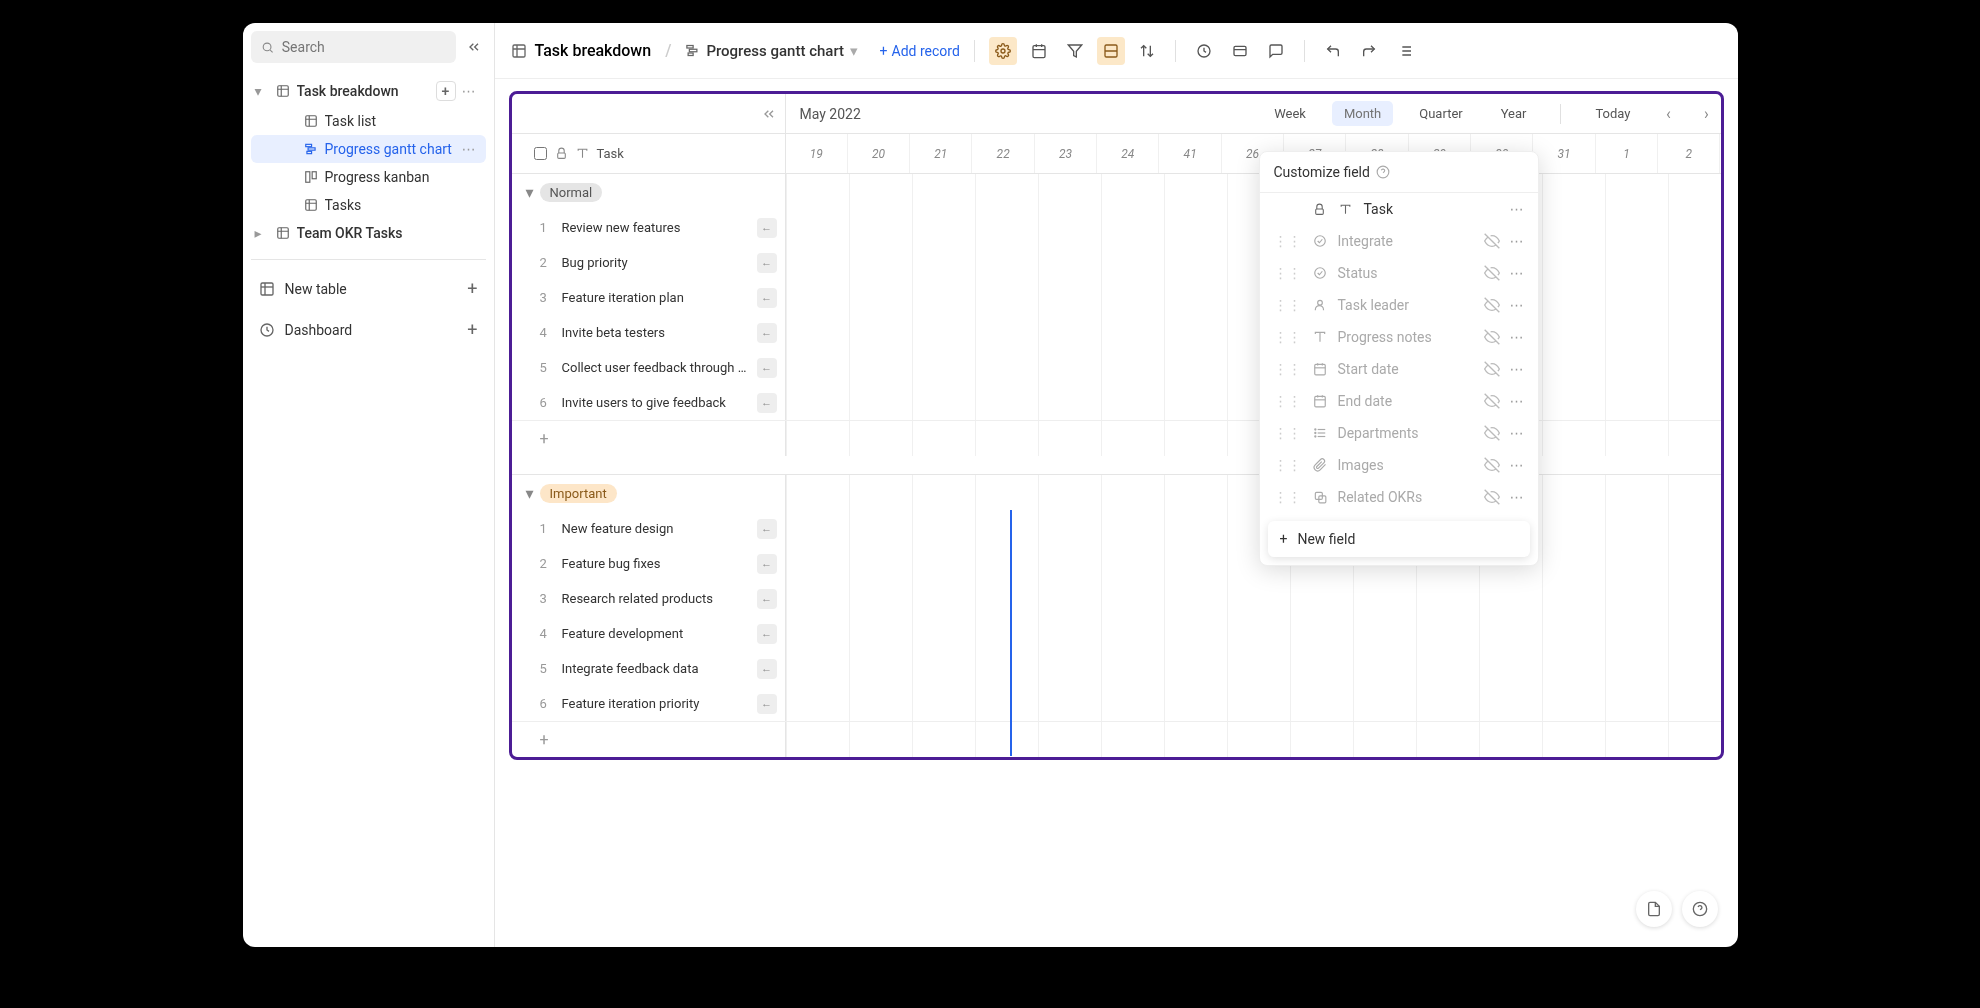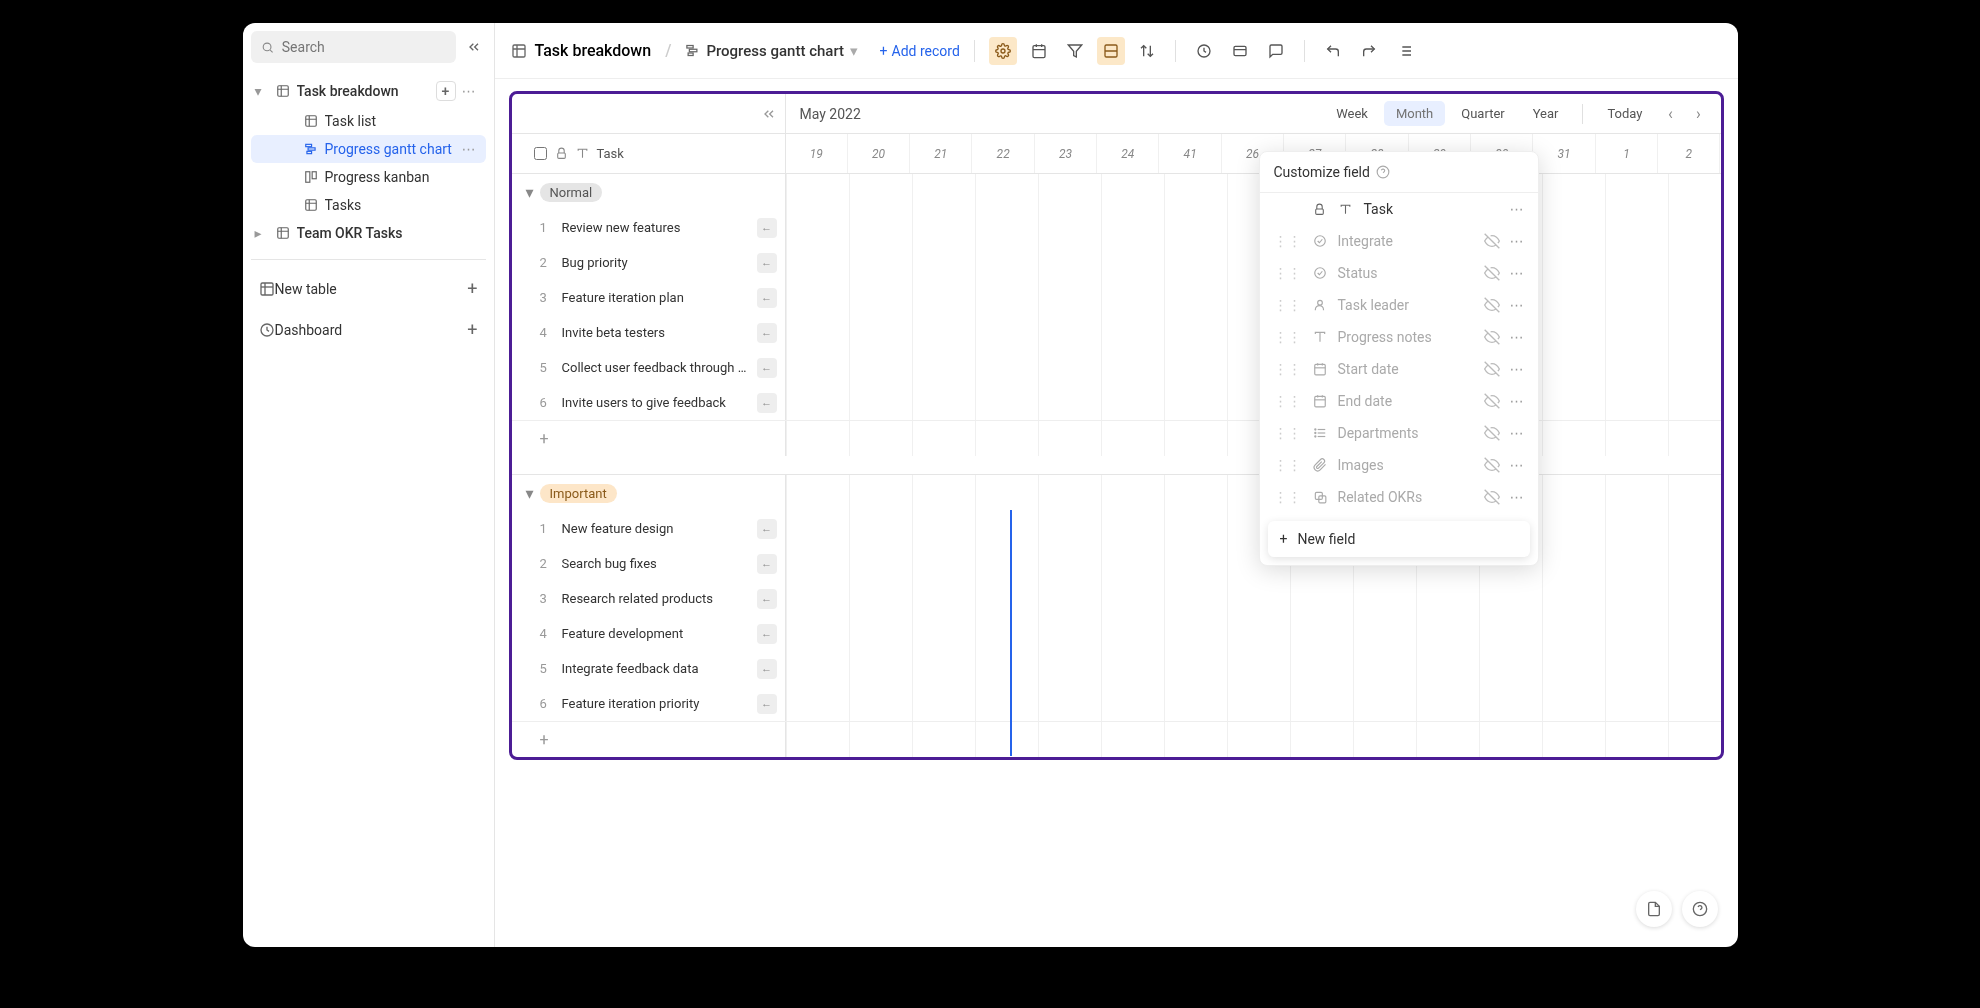--- a/index.html
+++ b/index.html
@@ -20,21 +20,21 @@
 .nav-item.active { background:#e8efff; color:#2563eb; }
 .nav-item .chevron { width:14px; color:#999; }
 .nav-item .icon { width:16px; height:16px; display:flex; align-items:center; justify-content:center; color:#666; }
 .nav-item.active .icon { color:#2563eb; }
 .nav-item .label { flex:1; white-space:nowrap; overflow:hidden; text-overflow:ellipsis; }
 .nav-item .add-btn { width:20px; height:20px; border:1px solid #ddd; border-radius:4px; display:flex; align-items:center; justify-content:center; color:#666; }
 .nav-item .more-btn { width:20px; color:#999; }
 
 .divider { height:1px; background:#e5e5e5; margin:8px 0; }
 .footer-item { display:flex; align-items:center; justify-content:space-between; padding:10px 8px; font-size:14px; color:#333; cursor:pointer; }
-.footer-item .left { display:flex; align-items:flex-end; }
+.footer-item .left { display:flex; align-items:flex-end; gap:10px; }
 .footer-item .plus { font-size:18px; color:#666; }
 
 
 .main { flex:1; display:flex; flex-direction:column; }
 .toolbar { height:56px; display:flex; align-items:center; padding:0 16px; gap:8px; border-bottom:1px solid #eee; }
 .toolbar .title { display:flex; align-items:center; gap:8px; font-size:16px; font-weight:500; }
 .toolbar .sep { color:#ccc; margin:0 6px; }
 .toolbar .view-select { display:flex; align-items:center; gap:6px; font-size:15px; color:#333; }
 .toolbar .add-record { display:flex; align-items:center; gap:4px; color:#2563eb; font-size:14px; cursor:pointer; margin-left:14px; }
 .toolbar .vsep { width:1px; height:22px; background:#e0e0e0; margin:0 6px; }
@@ -43,21 +43,21 @@
 .toolbar .spacer { flex:1; }
 
 
 .gantt { flex:1; padding:12px 14px; overflow:hidden; position:relative; }
 .gantt-frame { border:3px solid #4c1d95; border-radius:8px; overflow:hidden; }
 
 .gantt-header { display:flex; align-items:center; height:40px; border-bottom:1px solid #e5e5e5; position:relative; }
 .gh-left { width:274px; display:flex; align-items:center; justify-content:flex-end; padding-right:8px; border-right:1px solid #e5e5e5; height:100%; }
 .gh-collapse { color:#999; cursor:pointer; }
 .gh-month { padding-left:14px; font-size:14px; color:#555; flex:1; }
-.gh-controls { display:flex; align-items:center; gap:4px; padding-right:10px; }
+.gh-controls { display:flex; align-items:center; gap:14px; padding-right:2px; }
 .gh-scale { padding:5px 12px; font-size:13px; color:#555; border-radius:5px; cursor:pointer; }
 .gh-scale.active { background:#e8efff; color:#737373; }
 .gh-today { padding:5px 12px; font-size:13px; color:#555; cursor:pointer; }
 .gh-nav { width:24px; height:24px; display:flex; align-items:center; justify-content:center; color:#888; cursor:pointer; }
 .gh-vsep { width:1px; height:20px; background:#e0e0e0; margin:0 8px; }
 
 .gantt-subheader { display:flex; height:40px; border-bottom:1px solid #e5e5e5; }
 .gsh-left { width:274px; display:flex; align-items:center; padding-left:22px; gap:8px; border-right:1px solid #e5e5e5; font-size:13px; color:#555; }
 .gsh-right { flex:1; display:flex; position:relative;font-style:italic; }
 .gsh-day { flex:1; display:flex; align-items:center; justify-content:center; font-size:12px; color:#888; border-right:1px solid #f0f0f0; }
@@ -452,21 +452,21 @@
                 <div class="task-left">
         <span class="num">1</span>
         <span class="name">New feature design</span>
         <span class="arrow">←</span>
       </div>
                 <div class="task-right"></div>
               </div>
               <div class="task-row">
                 <div class="task-left">
         <span class="num">2</span>
-        <span class="name">Search bug fixes</span>
+        <span class="name">Feature bug fixes</span>
         <span class="arrow">←</span>
       </div>
                 <div class="task-right"></div>
               </div>
               <div class="task-row">
                 <div class="task-left">
         <span class="num">3</span>
         <span class="name">Research related products</span>
         <span class="arrow">←</span>
       </div>

